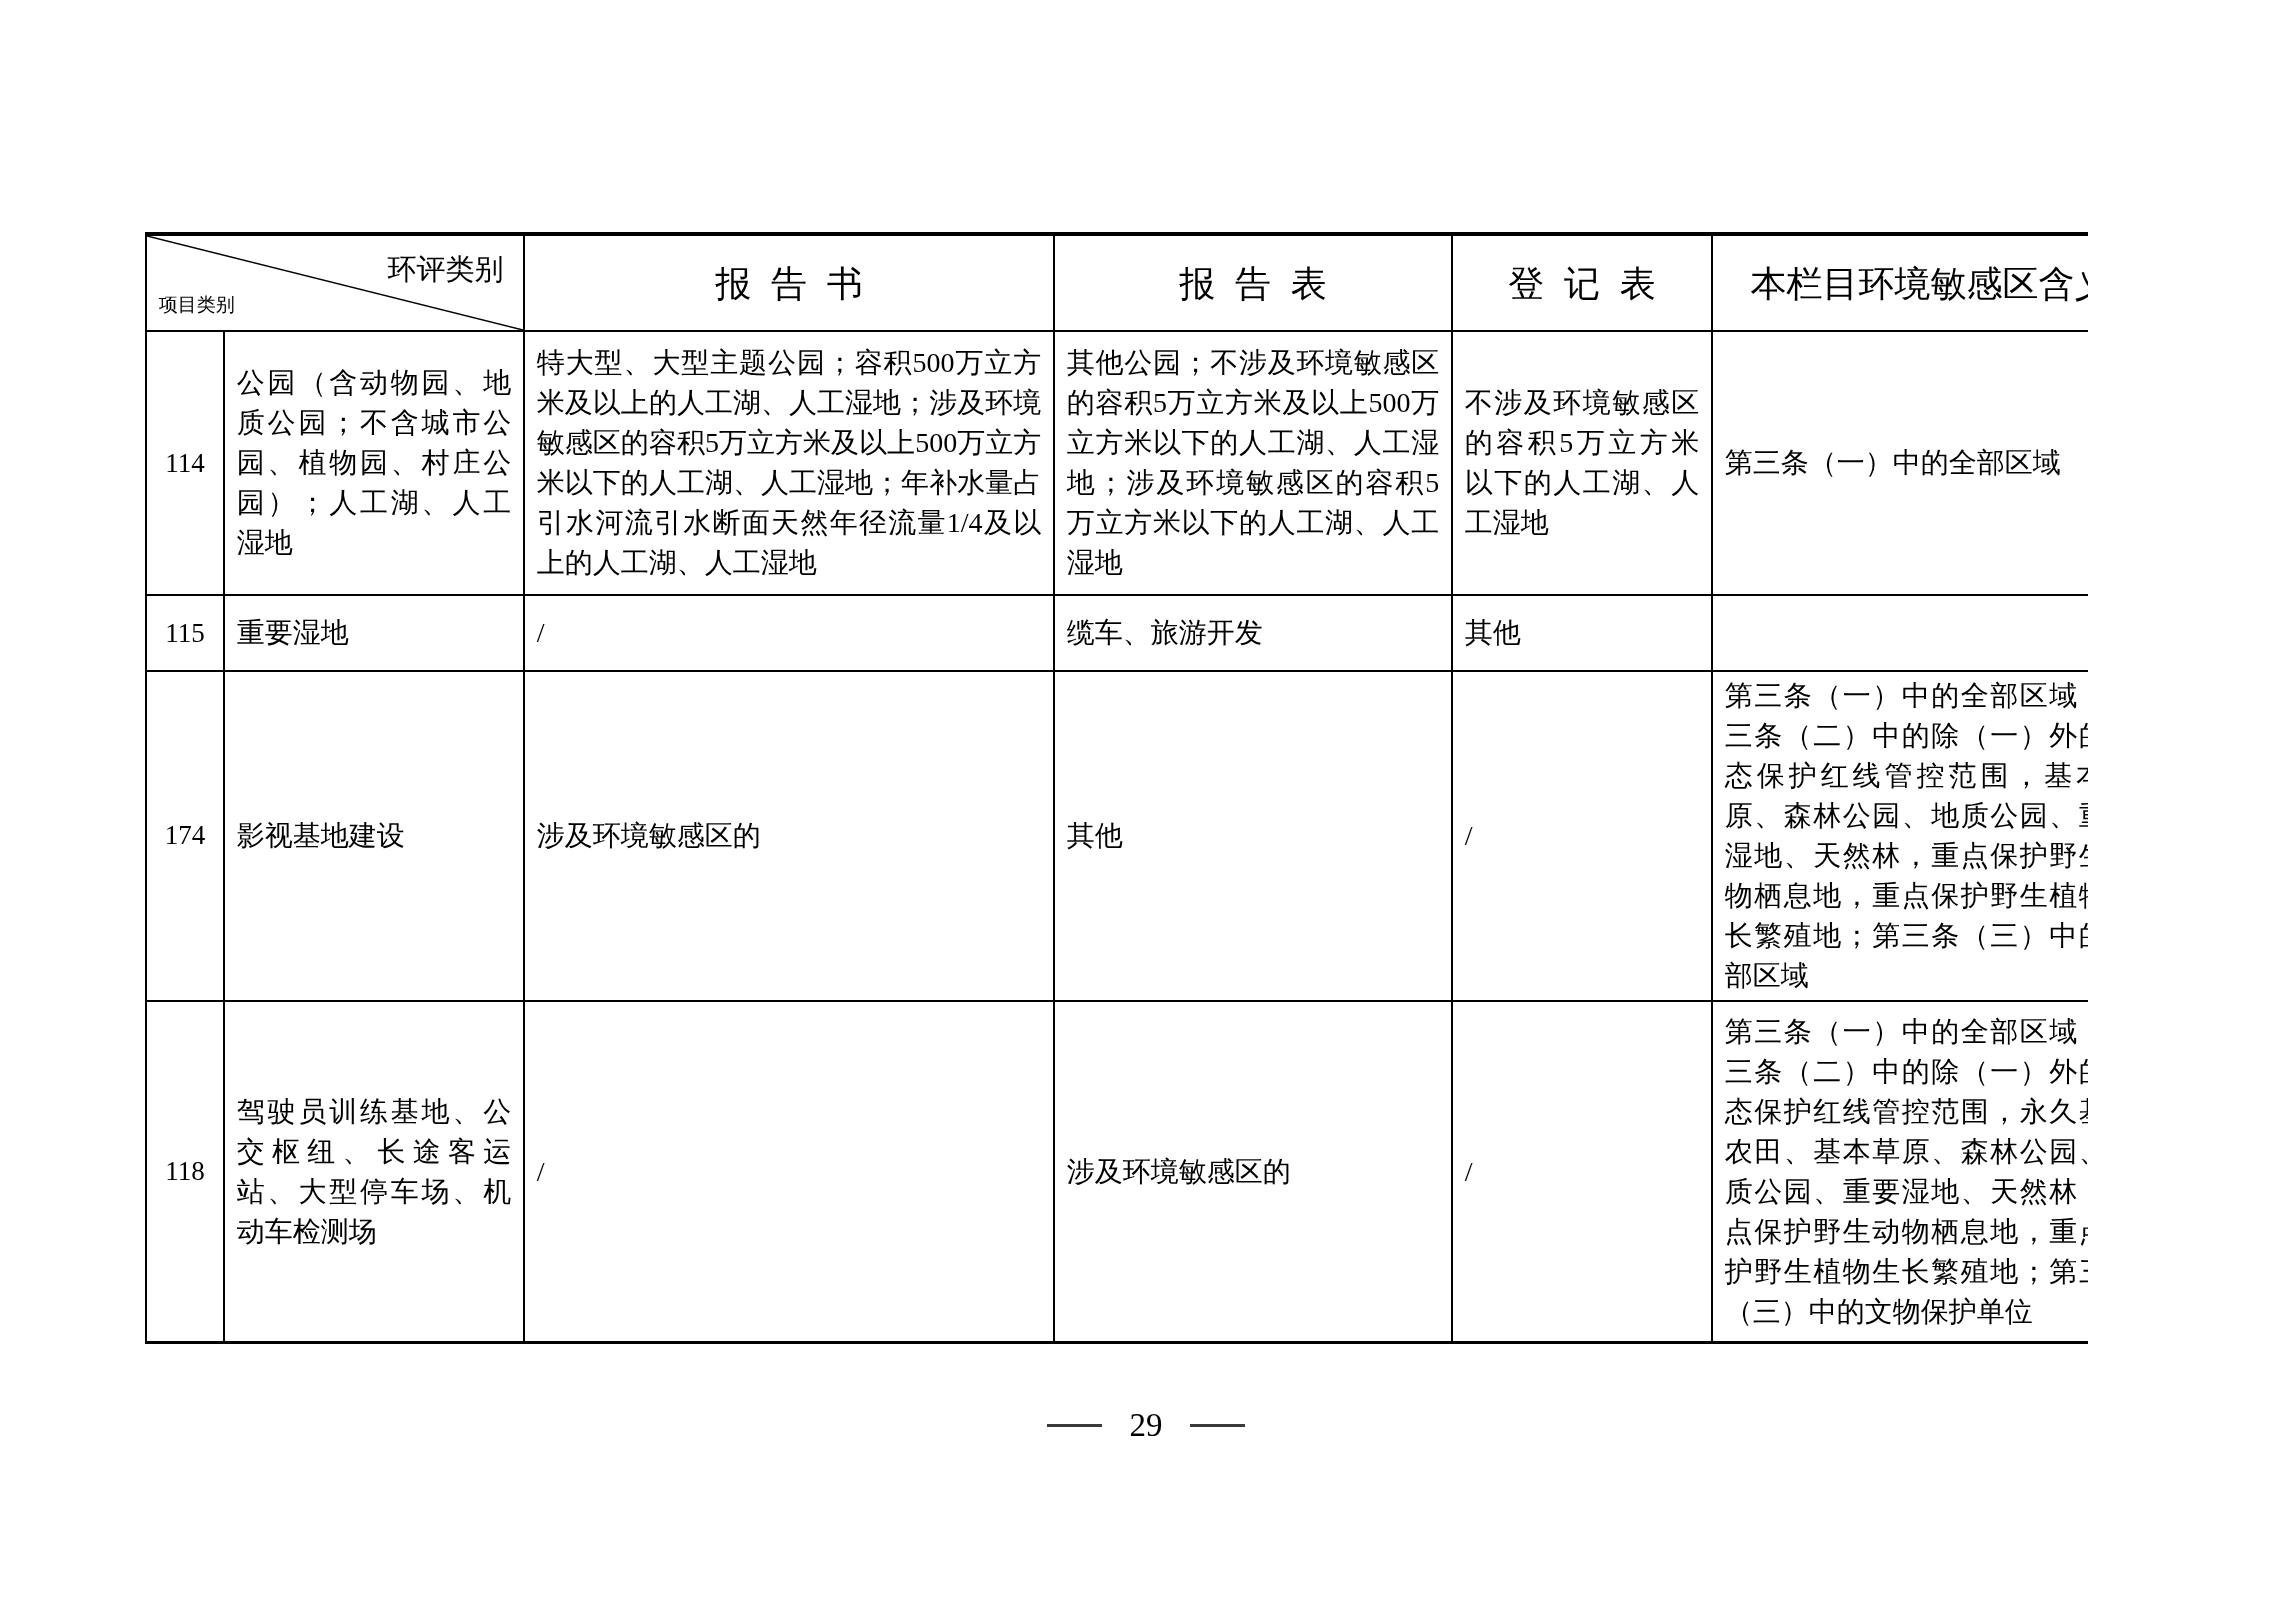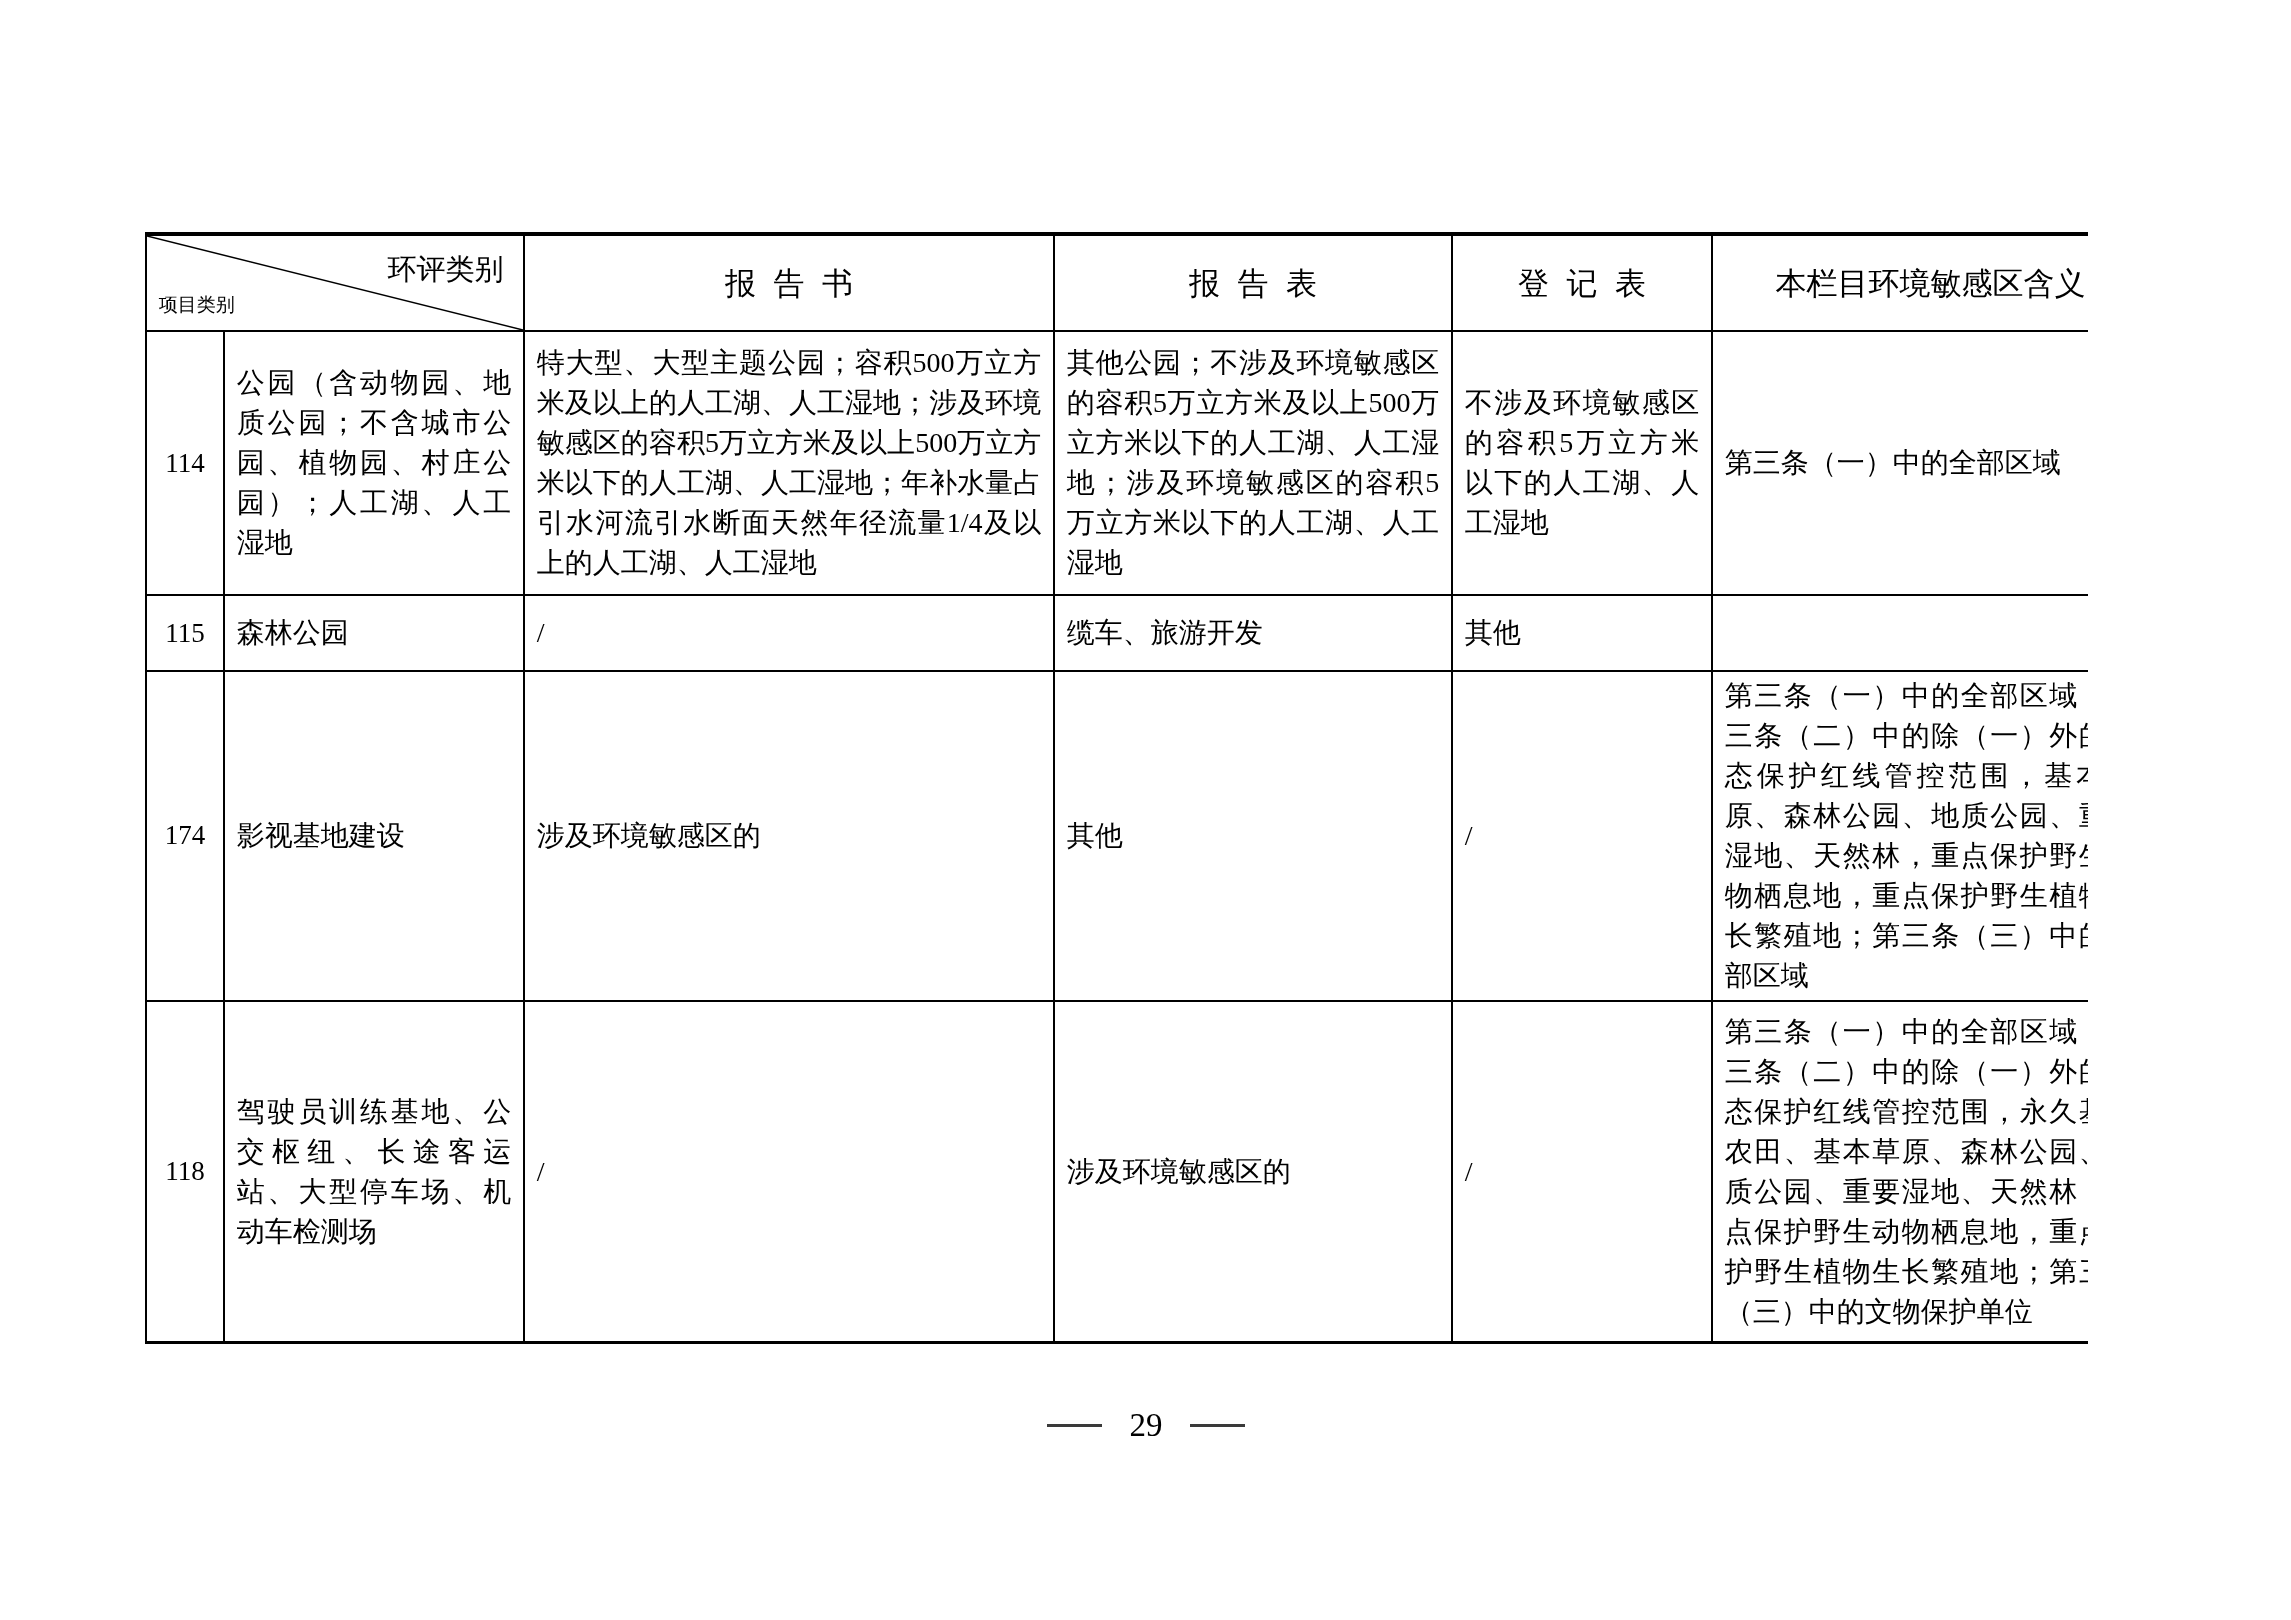--- a/index.html
+++ b/index.html
@@ -17,22 +17,22 @@
     border:2.9px solid #000;border-top-width:4.9px;border-bottom-width:3.9px;
   }
   table.eia td{
     border:2px solid #000;
     vertical-align:middle;
     padding:3.9px 11.8px;
     overflow:hidden;
   }
   tr.hrow td{border-bottom-width:2.9px;}
   .hd{
-    font-family:Liberation Serif, serif;
-    font-size:31px;
+    font-family:Liberation Sans, sans-serif;
+    font-size:36px;
     text-align:center;
     word-spacing:9.8px;
     line-height:35px;
   }
   .num{
     text-align:center;
     font-size:27px;
     padding:3.9px 2px;
   }
   .body-text{
@@ -104,21 +104,21 @@
       <td class="num">114</td>
       <td class="body-text">公园（含动物园、地质公园；不含城市公园、植物园、村庄公园）；人工湖、人工湿地</td>
       <td class="body-text">特大型、大型主题公园；容积500万立方米及以上的人工湖、人工湿地；涉及环境敏感区的容积5万立方米及以上500万立方米以下的人工湖、人工湿地；年补水量占引水河流引水断面天然年径流量1/4及以上的人工湖、人工湿地</td>
       <td class="body-text">其他公园；不涉及环境敏感区的容积5万立方米及以上500万立方米以下的人工湖、人工湿地；涉及环境敏感区的容积5万立方米以下的人工湖、人工湿地</td>
       <td class="body-text">不涉及环境敏感区的容积5万立方米以下的人工湖、人工湿地</td>
       <td class="body-text">第三条（一）中的全部区域</td>
     </tr>
 
     <tr style="height:76px">
       <td class="num">115</td>
-      <td class="body-text">森林公园</td>
+      <td class="body-text">重要湿地</td>
       <td class="body-text">/</td>
       <td class="body-text">缆车、旅游开发</td>
       <td class="body-text">其他</td>
       <td class="body-text"></td>
     </tr>
 
     <tr style="height:282px">
       <td class="num">174</td>
       <td class="body-text">影视基地建设</td>
       <td class="body-text">涉及环境敏感区的</td>

